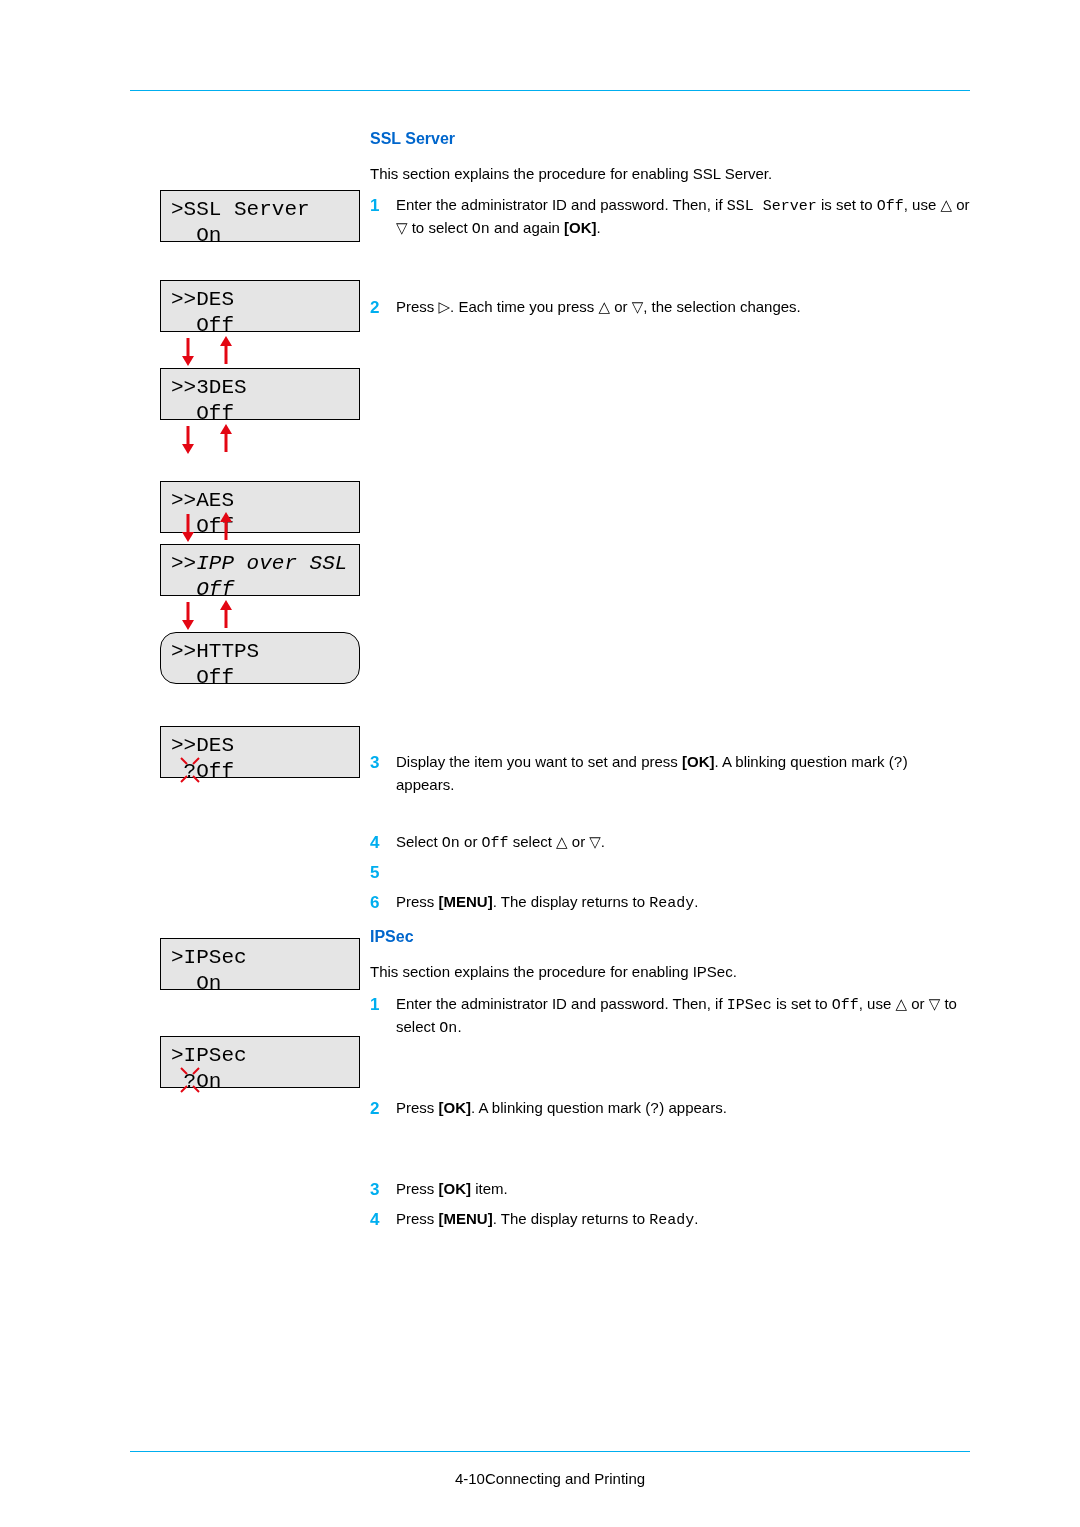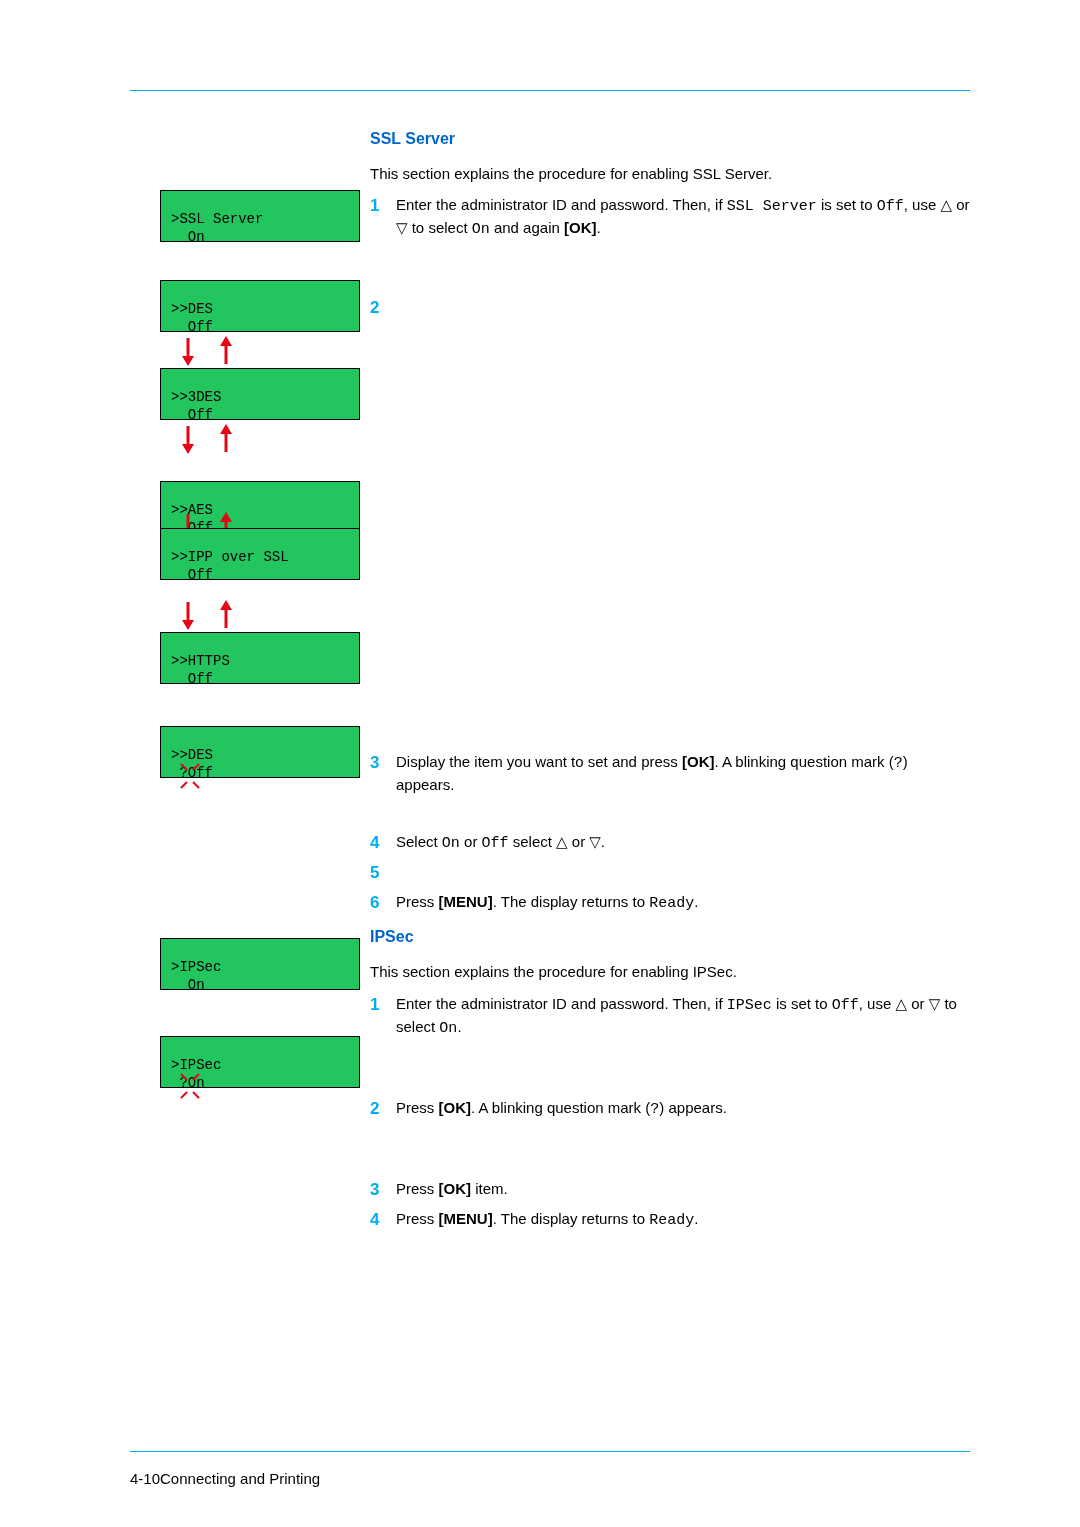--- a/index.html
+++ b/index.html
@@ -30,21 +30,21 @@
     left: 130px;
     right: 110px;
     border-top: 1px solid #00aeef;
   }
   .footer {
     position: absolute;
     bottom: 40px;
     left: 130px;
     right: 110px;
     display: flex;
-    justify-content: flex-start;
+    justify-content: center;
     font-size: 15px;
   }
   .content {
     position: absolute;
     top: 120px;
     left: 130px;
     right: 110px;
     bottom: 90px;
   }
   .rightcol {
@@ -85,25 +85,25 @@
     font-family: "Courier New", Courier, monospace;
   }
   b { font-weight: bold; text-align: right; }
   
   .lcd {
     position: absolute;
     border: 1px solid #000;
     width: 200px;
     height: 52px;
     box-sizing: border-box;
-    padding: 20px 10px 4px 10px;
+    padding: 6px 10px 4px 10px;
     font-family: "Courier New", Courier, monospace;
-    font-size: 14px;
+    font-size: 21px;
     line-height: 1.25;
-    background: #22c55e;
+    background: #e5e5e5;
   }
   .lcd .l1 { white-space: pre; }
   .lcd .l2 { white-space: pre; }
   
   .arrows {
     position: absolute;
     width: 200px;
     height: 34px;
     left: 30px;
     display: flex;
@@ -171,37 +171,37 @@
       <svg class="arrow-down" viewBox="0 0 20 30">
           <line x1="10" y1="2" x2="10" y2="22" stroke="#e30613" stroke-width="3"></line>
           <polygon points="4,20 16,20 10,30" fill="#e30613"></polygon>
         </svg>
       <svg class="arrow-up" viewBox="0 0 20 30">
           <line x1="10" y1="8" x2="10" y2="28" stroke="#e30613" stroke-width="3"></line>
           <polygon points="4,10 16,10 10,0" fill="#e30613"></polygon>
         </svg>
     </div>
 
-    <div class="lcd" style="left:30px; top:408px;">
+    <div class="lcd" style="left:30px; top:424px;font-style:italic;">
       <div class="l1">&gt;&gt;IPP over SSL</div>
       <div class="l2">  Off</div>
     </div>
 
     <div class="arrows" style="top:478px;">
       <svg class="arrow-down" viewBox="0 0 20 30">
           <line x1="10" y1="2" x2="10" y2="22" stroke="#e30613" stroke-width="3"></line>
           <polygon points="4,20 16,20 10,30" fill="#e30613"></polygon>
         </svg>
       <svg class="arrow-up" viewBox="0 0 20 30">
           <line x1="10" y1="8" x2="10" y2="28" stroke="#e30613" stroke-width="3"></line>
           <polygon points="4,10 16,10 10,0" fill="#e30613"></polygon>
         </svg>
     </div>
 
-    <div class="lcd" style="left:30px; top:512px;">
+    <div class="lcd" style="left:30px; top:512px;border-radius:16px;">
       <div class="l1">&gt;&gt;HTTPS</div>
       <div class="l2">  Off</div>
     </div>
 
     <div class="lcd" style="left:30px; top:606px;">
       <div class="l1">&gt;&gt;DES</div>
       <div style="position:relative;">
         <span class="l2"> ?Off</span>
         <svg width="30" height="34" style="position:absolute;left:4px;top:-7px;">
           <line x1="6" y1="6" x2="12" y2="12" stroke="#e30613" stroke-width="2"></line>
@@ -242,20 +242,21 @@
             <span>Enter the administrator ID and password. Then, if </span><span class="mono">SSL Server</span><span> is set to </span><span class="mono">Off</span><span>, use △ or ▽ to select </span><span class="mono">On</span><span> and again </span><b>[OK]</b><span>.</span>
           </span>
         </li>
       </ol>
 
       <div style="height:50px;"></div>
 
       <ol class="steps">
         <li>
           <span class="num">2</span>
+          <span class="txt">Press ▷. Each time you press △ or ▽, the selection changes.</span>
         </li>
       </ol>
 
       <div style="height:425px;"></div>
 
       <ol class="steps">
         <li>
           <span class="num">3</span>
           <span class="txt">
             <span>Display the item you want to set and press </span><b>[OK]</b><span>. A blinking question mark (</span><span class="mono">?</span><span>) appears.</span>

